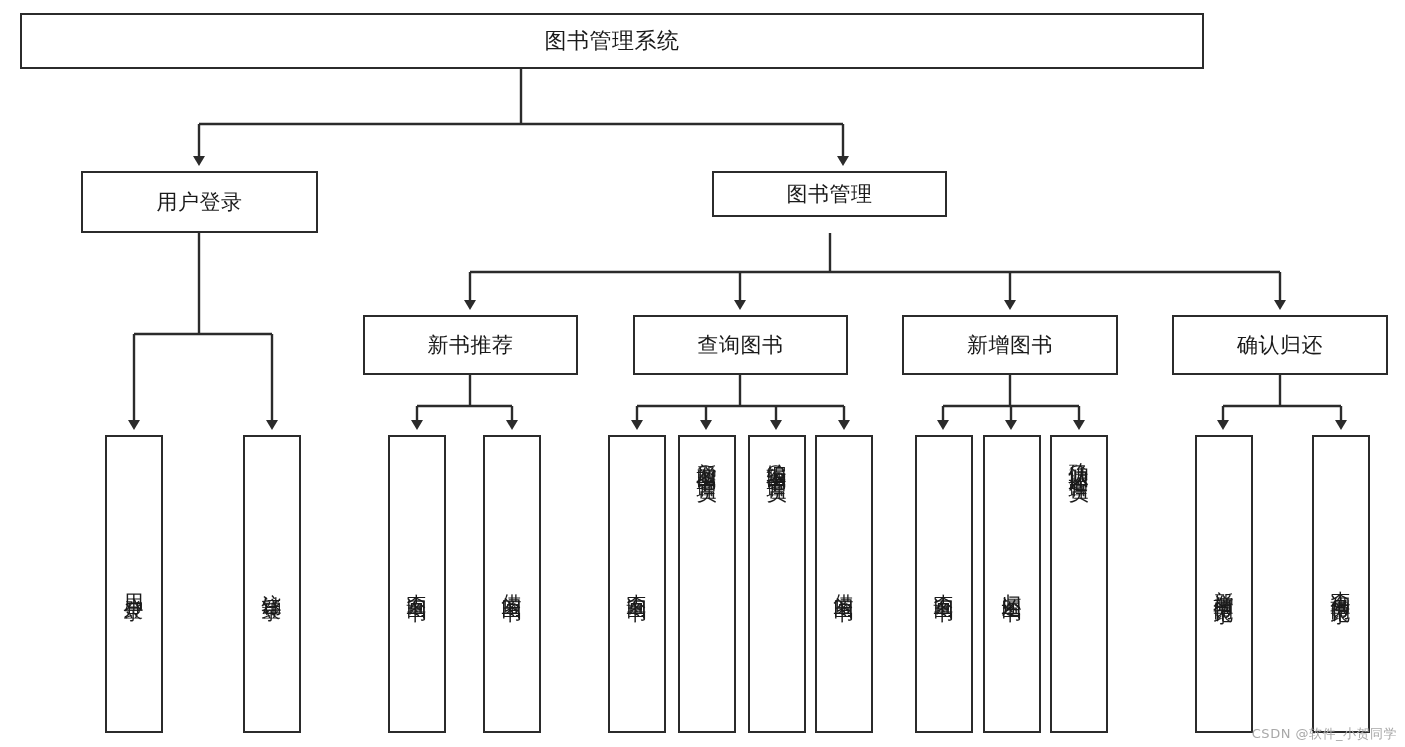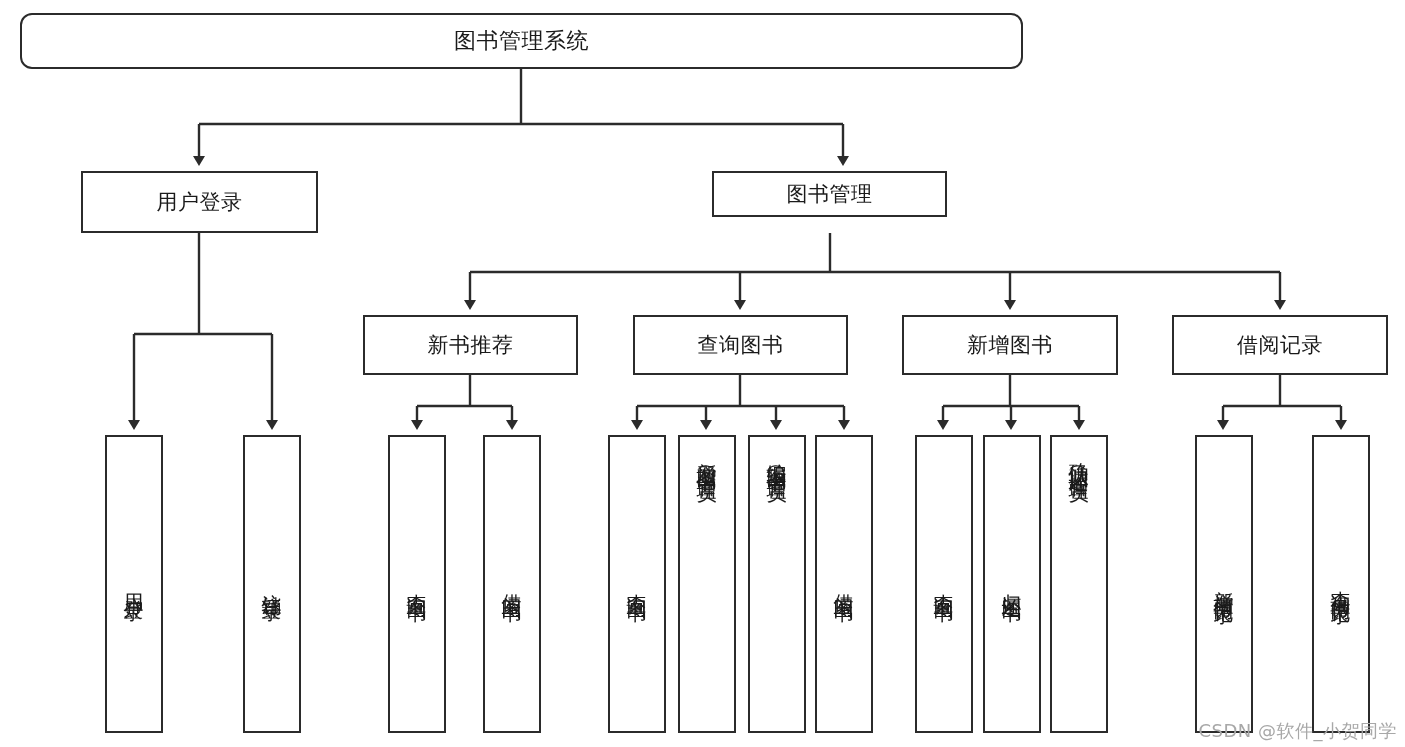--- a/index.html
+++ b/index.html
@@ -65,21 +65,21 @@
     line-height: 1;
   }
   .node.vert.mid {
     align-items: center;
     padding-top: 0;
   }
   .watermark {
     position: absolute;
     right: 8px;
     bottom: 4px;
-    font-size: 18px;
+    font-size: 13px;
     color: #a8a8a8;
     white-space: nowrap;
     letter-spacing: 0.5px;
     margin-left: 43px;
   }
 </style>
 </head>
 <body>
 
 <div id="canvas">
@@ -127,42 +127,42 @@
       <path d="M1011,406 L1011,421" marker-end="url(#arrow)"></path>
       <path d="M1079,406 L1079,421" marker-end="url(#arrow)"></path>
 
       <path d="M1280,375 L1280,406"></path>
       <path d="M1223,406 L1341,406"></path>
       <path d="M1223,406 L1223,421" marker-end="url(#arrow)"></path>
       <path d="M1341,406 L1341,421" marker-end="url(#arrow)"></path>
     </g>
   </svg>
 
-  <div class="node root horiz" style="left:20px; top:13px; width:1003px; height:56px;border-radius:12px;">
+  <div class="node root horiz" style="left:20px; top:13px; width:1184px; height:56px;">
     <span class="label">图书管理系统</span>
   </div>
 
   <div class="node horiz" style="left:81px; top:171px; width:237px; height:62px;">
     <span class="label">用户登录</span>
   </div>
   <div class="node horiz" style="left:712px; top:171px; width:235px; height:46px;">
     <span class="label">图书管理</span>
   </div>
 
   <div class="node horiz" style="left:363px; top:315px; width:215px; height:60px;">
     <span class="label">新书推荐</span>
   </div>
   <div class="node horiz" style="left:633px; top:315px; width:215px; height:60px;">
     <span class="label">查询图书</span>
   </div>
   <div class="node horiz" style="left:902px; top:315px; width:216px; height:60px;">
     <span class="label">新增图书</span>
   </div>
   <div class="node horiz" style="left:1172px; top:315px; width:216px; height:60px;">
-    <span class="label">借阅记录</span>
+    <span class="label">确认归还</span>
   </div>
 
   <div class="node vert mid" style="left:105px; top:435px; width:58px; height:298px;">
     <span class="label">用户登录</span>
   </div>
   <div class="node vert mid" style="left:243px; top:435px; width:58px; height:298px;">
     <span class="label">注销登录</span>
   </div>
 
   <div class="node vert mid" style="left:388px; top:435px; width:58px; height:298px;">

